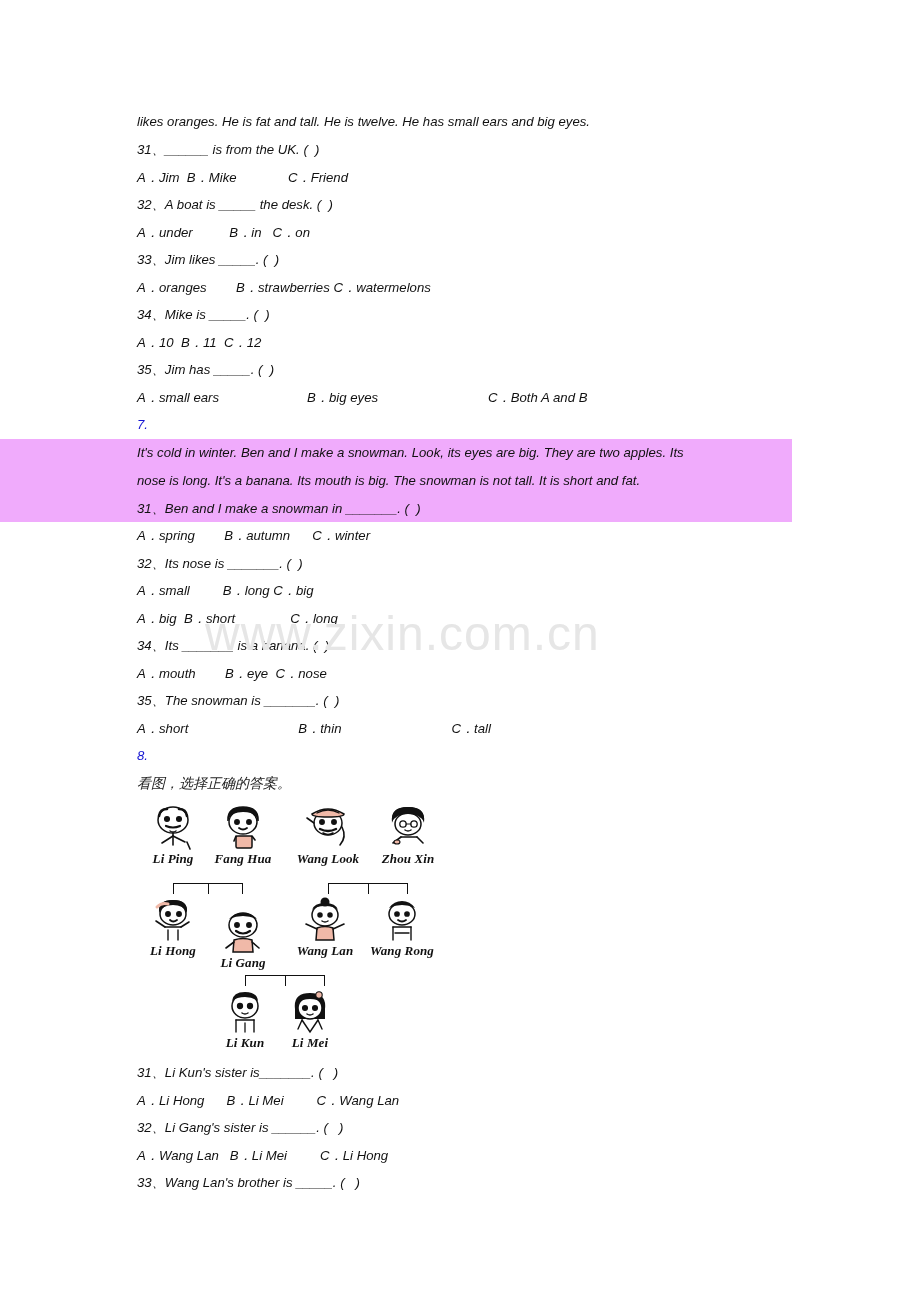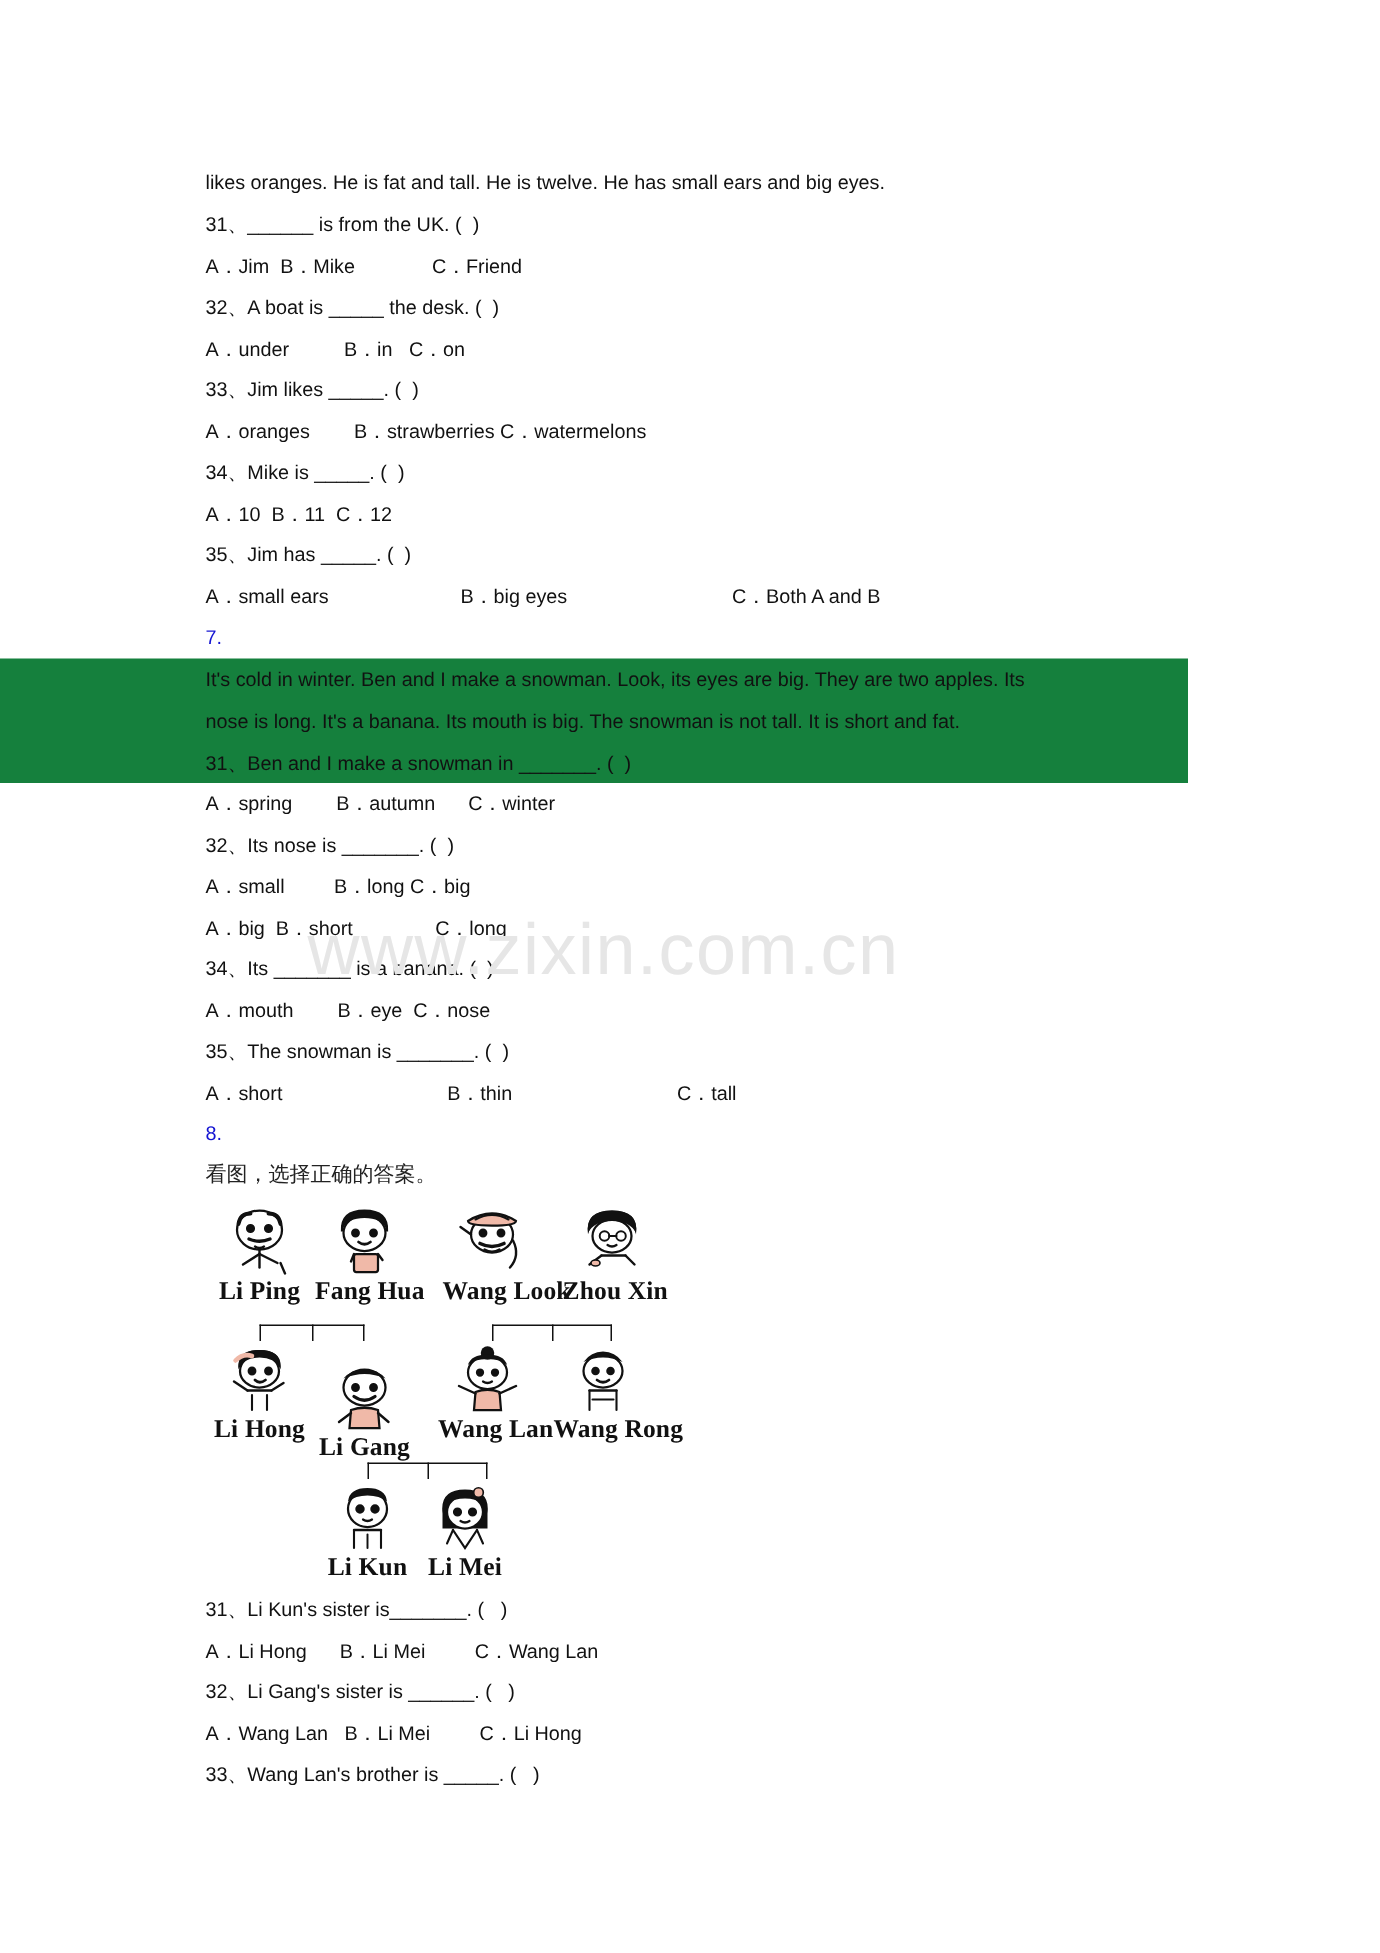--- a/index.html
+++ b/index.html
@@ -39,20 +39,21 @@
     line-height: 60px;
   }
 
   
   .content {
     position: absolute;
     left: 0;
     top: 0;
     width: 792px;
     z-index: 2;
+    font-style: italic;
   }
 
   .line {
     position: relative;
     padding-left: 137px;
     padding-right: 40px;
     font-size: 13.2px;
     line-height: 27.5px;
     white-space: pre;
     color: #111111;
@@ -69,21 +70,21 @@
   }
 
   .cn {
     font-family: "Liberation Serif", "DejaVu Serif", serif;
     font-size: 14px;
     color: #222;
   }
 
   
   .highlight-block {
-    background: #15803d;
+    background: #f0abfc;
   }
 
   
   .tree {
     position: relative;
     margin-left: 137px;
     width: 330px;
     height: 240px;
   }
 
@@ -93,21 +94,21 @@
     text-align: center;
   }
   .person .figure {
     width: 66px;
     height: 46px;
     position: relative;
     margin: 0 auto;
   }
   .person .pname {
     font-family: "Liberation Serif", "DejaVu Serif", serif;
-    font-size: 17px;
+    font-size: 13px;
     font-weight: 600;
     color: #111;
     white-space: nowrap;
     letter-spacing: 0.1px;
   }
 
   
   .bracket {
     position: absolute;
     border-top: 1.6px solid #111;

